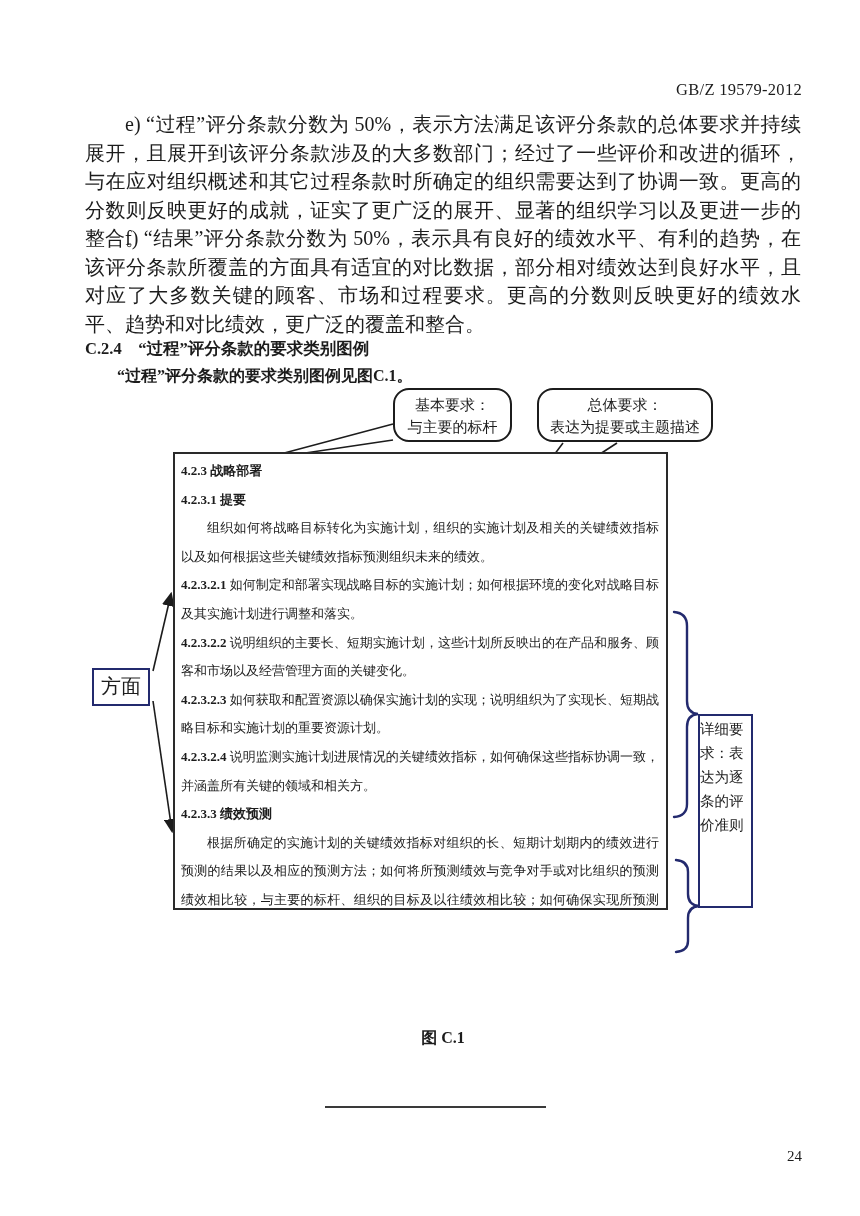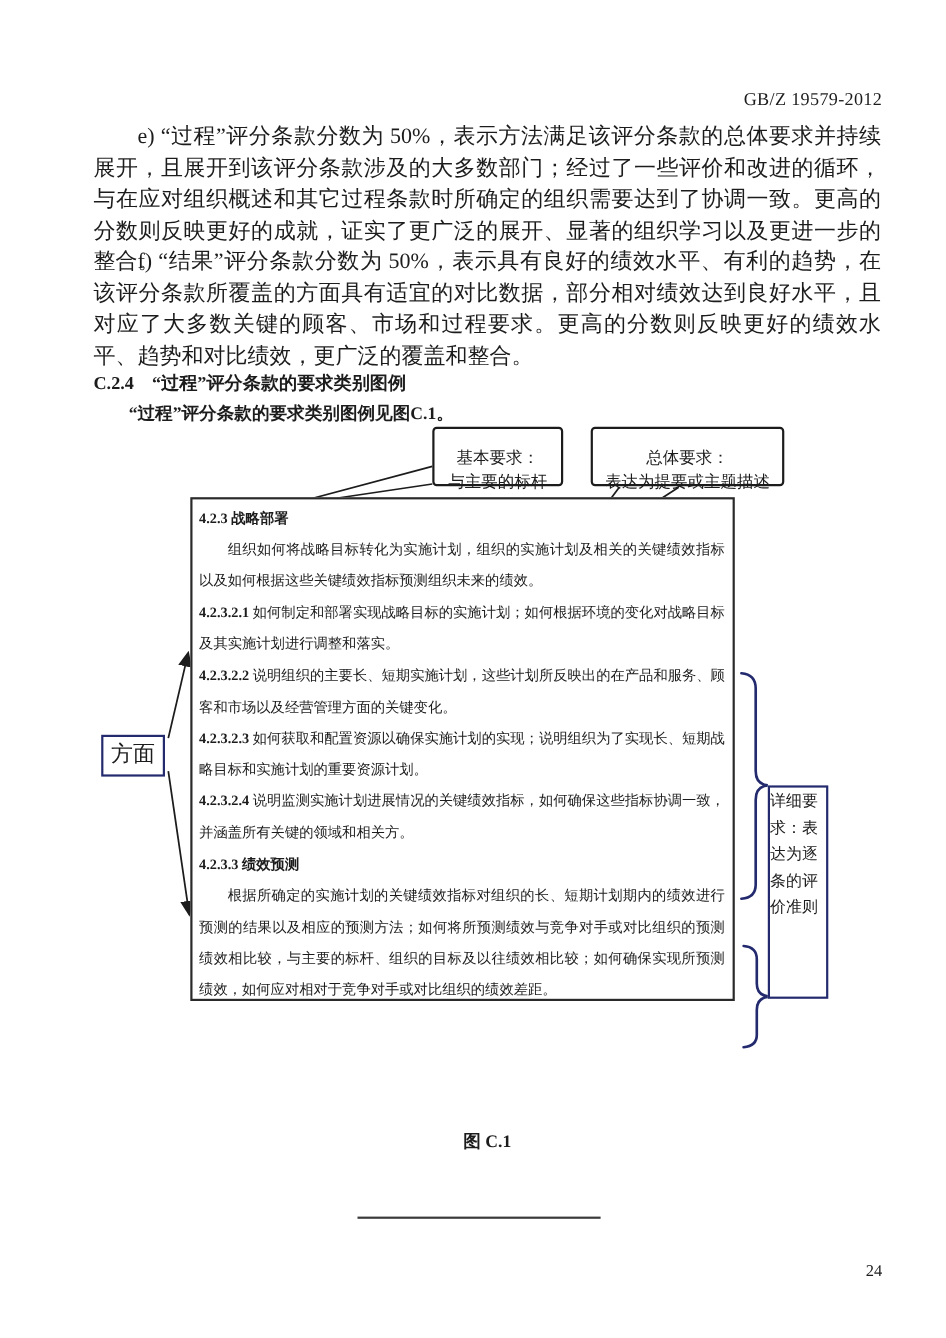--- a/index.html
+++ b/index.html
@@ -19,21 +19,21 @@
   .p-f{top:224px;}
   .sec-h{position:absolute;left:85px;top:338px;font-size:16.5px;font-weight:bold;}
   .sec-intro{position:absolute;left:85px;top:366px;width:716px;font-size:16px;font-weight:bold;text-indent:2em;}
 
   svg.overlay{position:absolute;left:0;top:0;width:860px;height:1216px;pointer-events:none;}
   .tail,.arrow-line{stroke:var(--ink);stroke-width:1.6;fill:none;}
   .brace{stroke:var(--navy);stroke-width:2.4;fill:none;stroke-linecap:round;}
   .ah{fill:var(--ink);}
 
   .bubble{position:absolute;top:388px;height:54px;background:#fff;border:2px solid var(--ink);
-          border-radius:4px;text-align:center;font-size:15px;line-height:22px;padding-top:16px;z-index:3;}
+          border-radius:16px;text-align:center;font-size:15px;line-height:22px;padding-top:4px;z-index:3;}
   .bub-basic{left:393px;width:119px;}
   .bub-overall{left:537px;width:176px;}
 
   .main-box{position:absolute;left:173px;top:452px;width:495px;height:458px;background:#fff;
             border:2px solid #2a2a2a;z-index:1;overflow:hidden;
             padding:3px 7px 12px 6px;font-size:13px;line-height:28.6px;}
   .main-box .bx{text-align:justify;}
   .main-box .heading{font-weight:bold;text-align:left;}
   .main-box .para{text-indent:2em;}
   .main-box b{font-weight:bold;}
@@ -58,20 +58,21 @@
 
   <div class="body-para p-e">e) “过程”评分条款分数为 50%，表示方法满足该评分条款的总体要求并持续展开，且展开到该评分条款涉及的大多数部门；经过了一些评价和改进的循环，与在应对组织概述和其它过程条款时所确定的组织需要达到了协调一致。更高的分数则反映更好的成就，证实了更广泛的展开、显著的组织学习以及更进一步的整合。</div>
   <div class="body-para p-f">f) “结果”评分条款分数为 50%，表示具有良好的绩效水平、有利的趋势，在该评分条款所覆盖的方面具有适宜的对比数据，部分相对绩效达到良好水平，且对应了大多数关键的顾客、市场和过程要求。更高的分数则反映更好的绩效水平、趋势和对比绩效，更广泛的覆盖和整合。</div>
 
   <div class="sec-h">C.2.4　“过程”评分条款的要求类别图例</div>
   <div class="sec-intro">“过程”评分条款的要求类别图例见图C.1。</div>
 
   <div class="main-box">
     <div id="main-box-content">
         <div class="bx heading">4.2.3 战略部署</div>
+        <div class="bx heading">4.2.3.1 提要</div>
         <div class="bx para">组织如何将战略目标转化为实施计划，组织的实施计划及相关的关键绩效指标以及如何根据这些关键绩效指标预测组织未来的绩效。</div>
         <div class="bx clause"><b>4.2.3.2.1 </b>如何制定和部署实现战略目标的实施计划；如何根据环境的变化对战略目标及其实施计划进行调整和落实。</div>
         <div class="bx clause"><b>4.2.3.2.2 </b>说明组织的主要长、短期实施计划，这些计划所反映出的在产品和服务、顾客和市场以及经营管理方面的关键变化。</div>
         <div class="bx clause"><b>4.2.3.2.3 </b>如何获取和配置资源以确保实施计划的实现；说明组织为了实现长、短期战略目标和实施计划的重要资源计划。</div>
         <div class="bx clause"><b>4.2.3.2.4 </b>说明监测实施计划进展情况的关键绩效指标，如何确保这些指标协调一致，并涵盖所有关键的领域和相关方。</div>
         <div class="bx heading">4.2.3.3 绩效预测</div>
         <div class="bx para">根据所确定的实施计划的关键绩效指标对组织的长、短期计划期内的绩效进行预测的结果以及相应的预测方法；如何将所预测绩效与竞争对手或对比组织的预测绩效相比较，与主要的标杆、组织的目标及以往绩效相比较；如何确保实现所预测绩效，如何应对相对于竞争对手或对比组织的绩效差距。</div>
       </div>
   </div>
 

